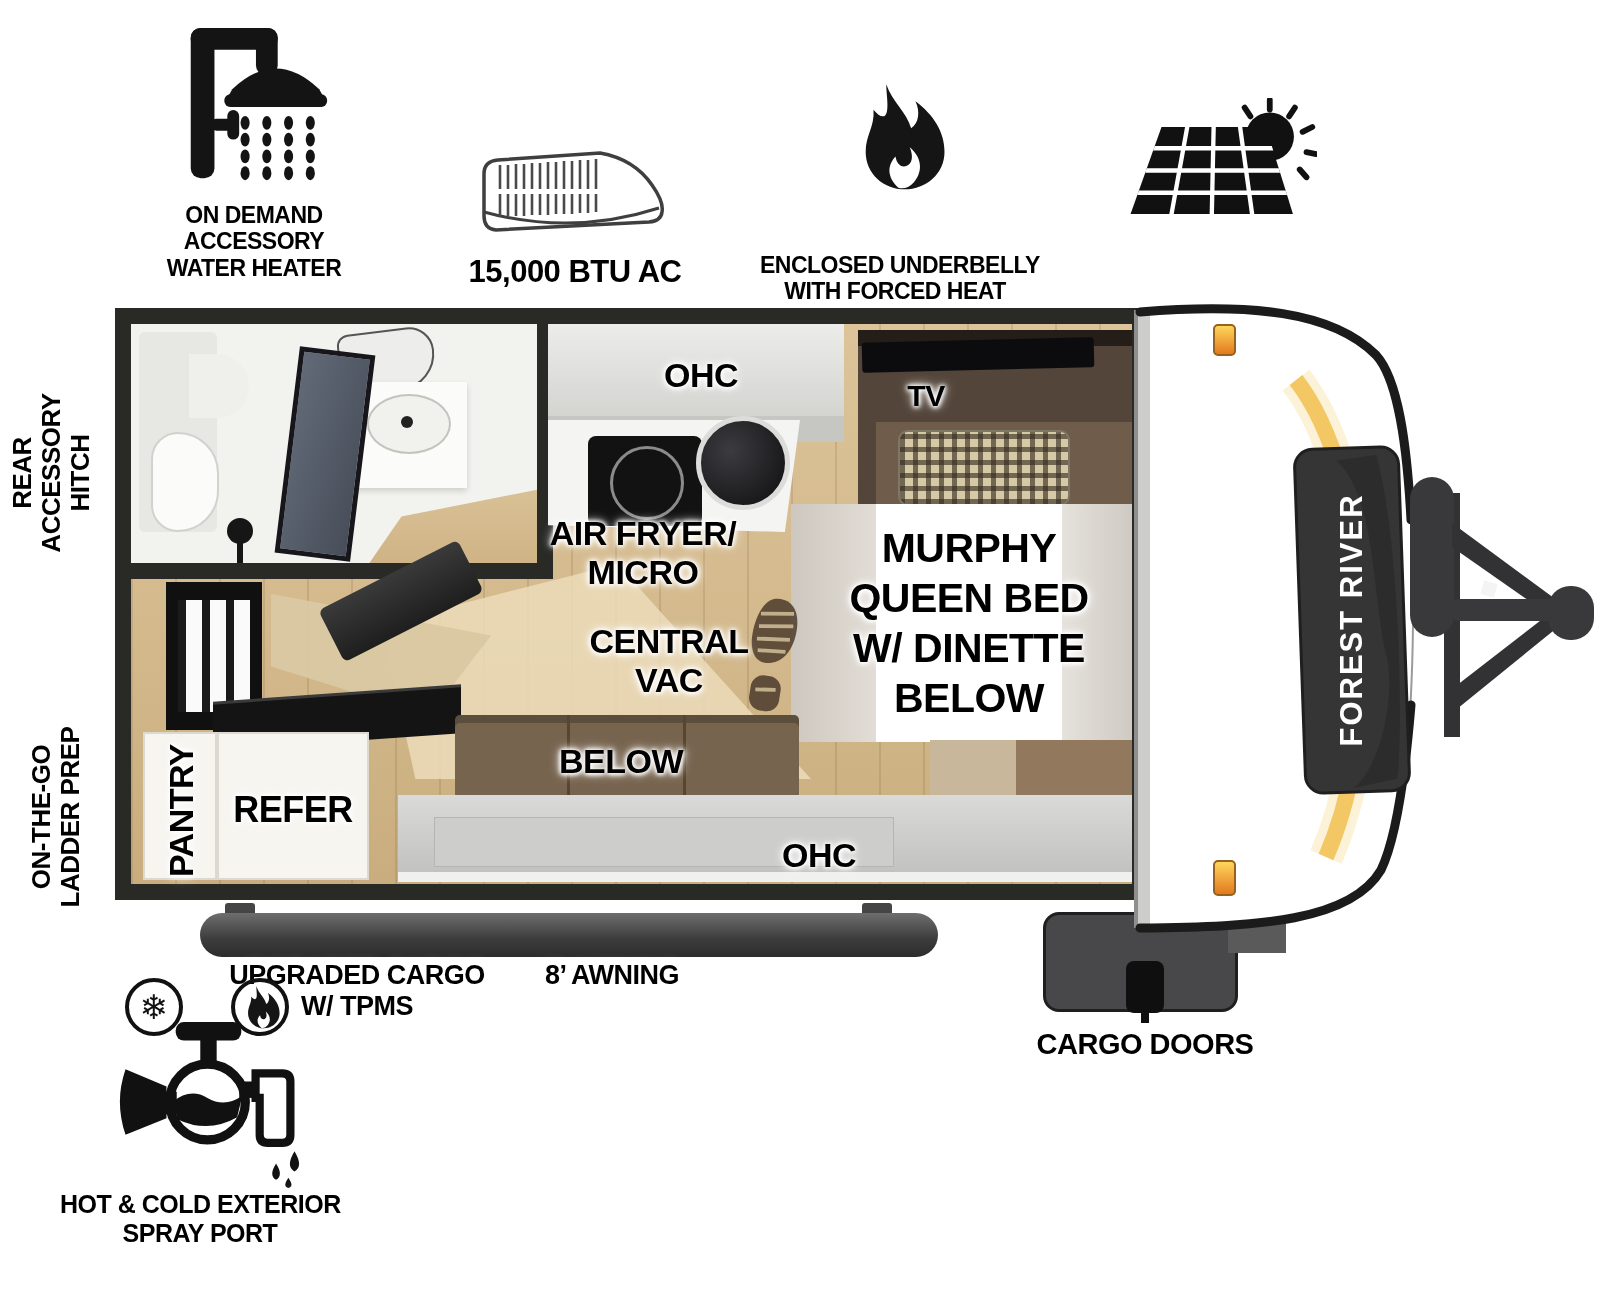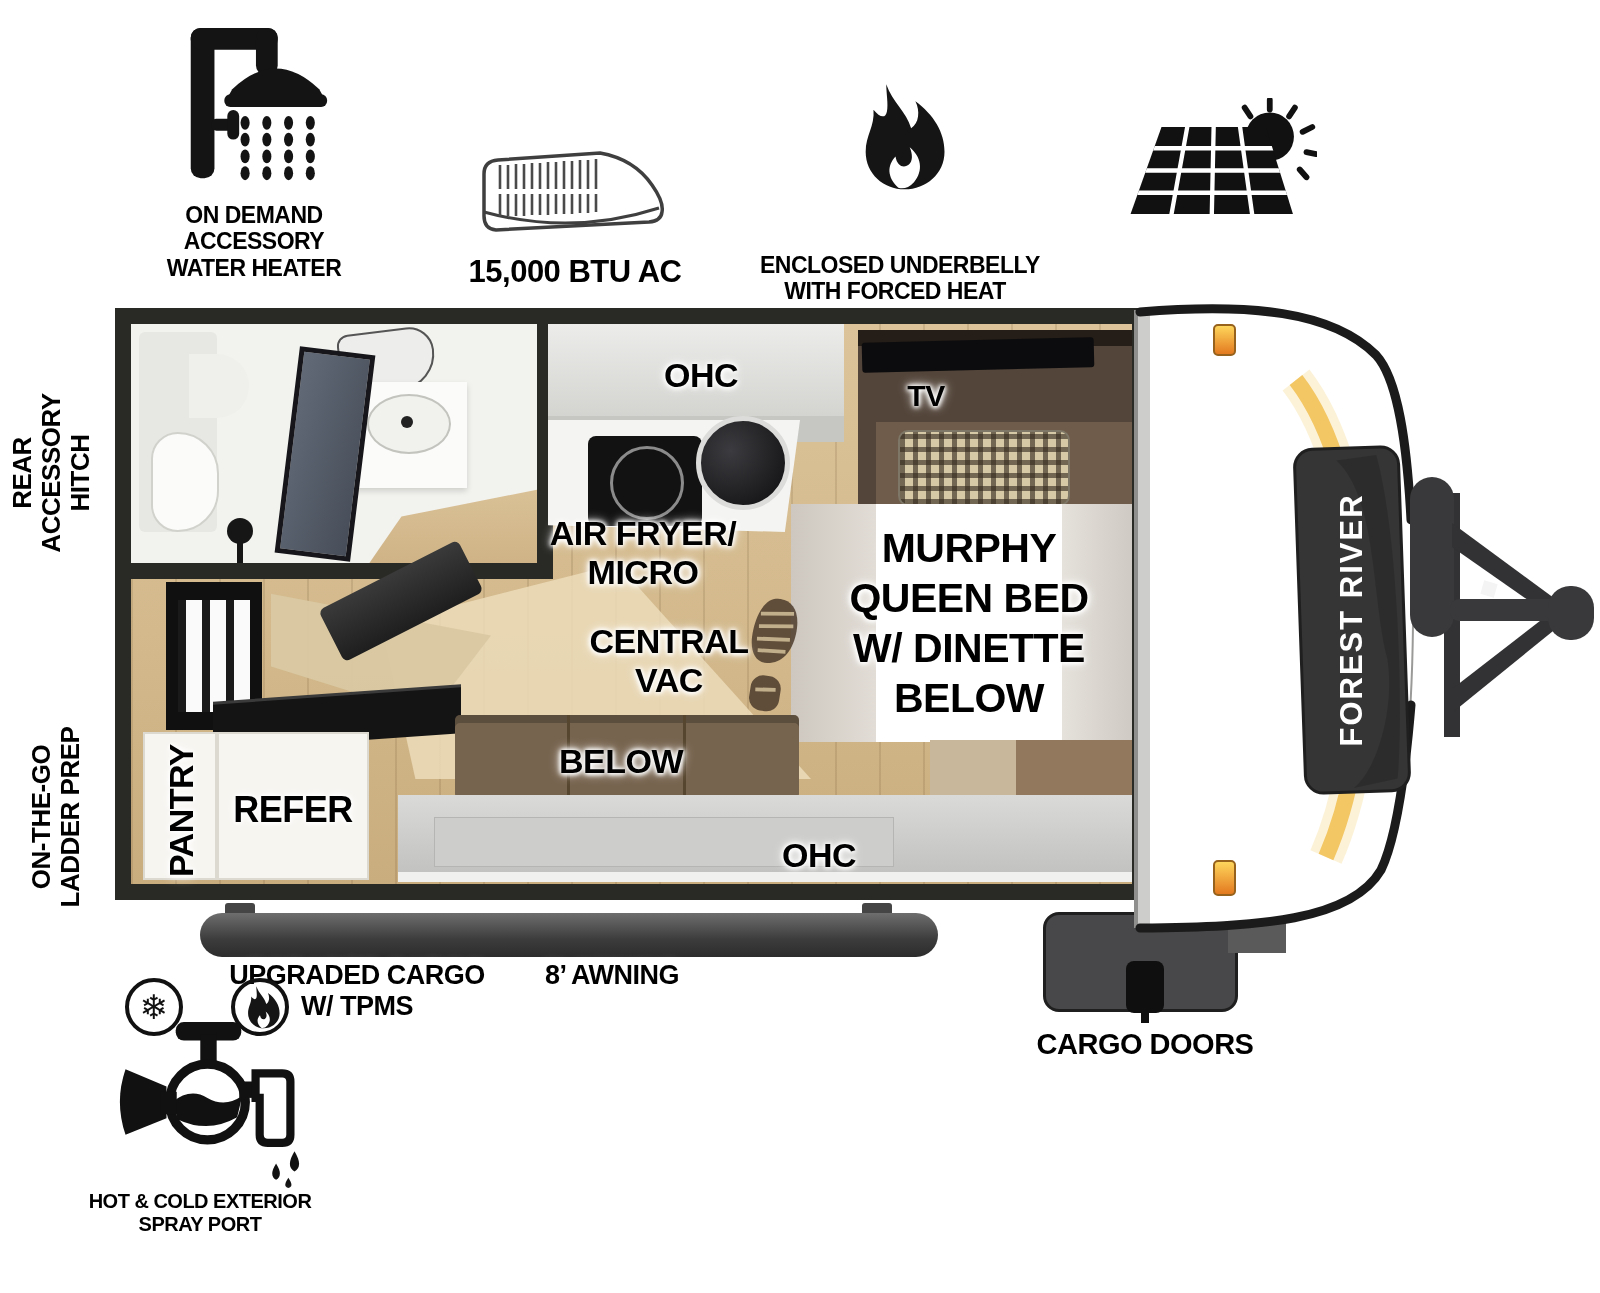--- a/index.html
+++ b/index.html
@@ -3,21 +3,21 @@
 <meta charset="utf-8">
 <style>
   html,body{margin:0;padding:0;background:#fff;}
   #stage{position:relative;width:1600px;height:1293px;background:#fff;overflow:hidden;
          font-family:"Liberation Sans","DejaVu Sans",sans-serif;}
   .abs{position:absolute;}
   .lbl{position:absolute;font-weight:bold;color:#000;text-align:center;line-height:1.15;
        letter-spacing:-0.5px;white-space:nowrap;
        text-shadow:0 0 4px #fff,0 0 7px #fff,0 0 12px #fff,0 1px 5px #fff;}
   .cap23{font-size:23px;} .cap21{font-size:21px;} .cap27{font-size:27px;} .cap29{font-size:29px;}
-  .cap25{font-size:20px;} .cap31{font-size:31px;}
+  .cap25{font-size:25px;} .cap31{font-size:31px;}
   .plan34{font-size:34px;} .plan30{font-size:30px;} .plan33{font-size:41px;} .plan36{font-size:36px;}
   .vrot{transform:rotate(-90deg);font-size:26px;line-height:1.12;}
   
   #frame{position:absolute;left:115px;top:308px;width:1033px;height:592px;box-sizing:border-box;
          border:16px solid #292926;
          background:
            repeating-linear-gradient(90deg, rgba(110,82,48,.16) 0 2px, transparent 2px 44px),
            linear-gradient(180deg,#dcc399 0%,#d3b98c 55%,#c9ad7e 100%);}
   #frame .in{position:absolute;}
   .wall{background:#292926;}

